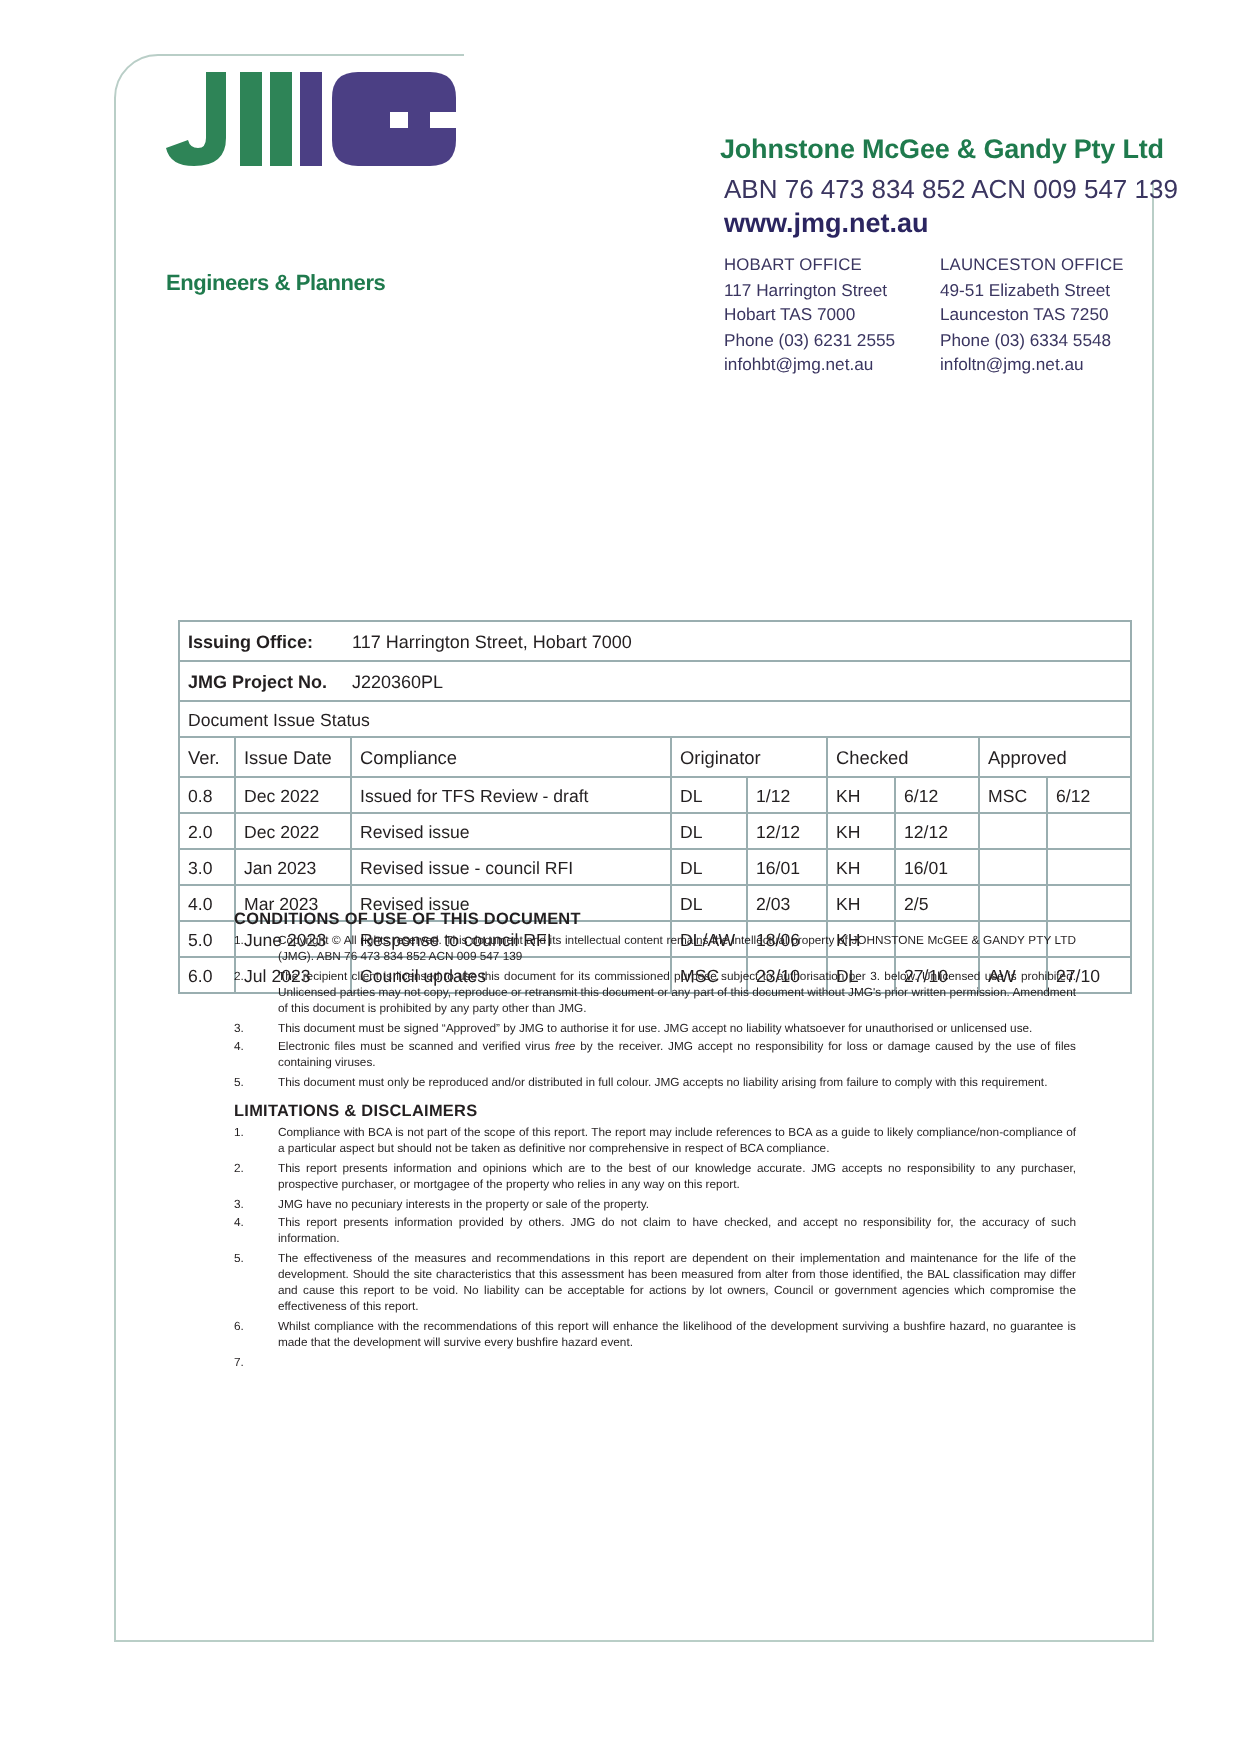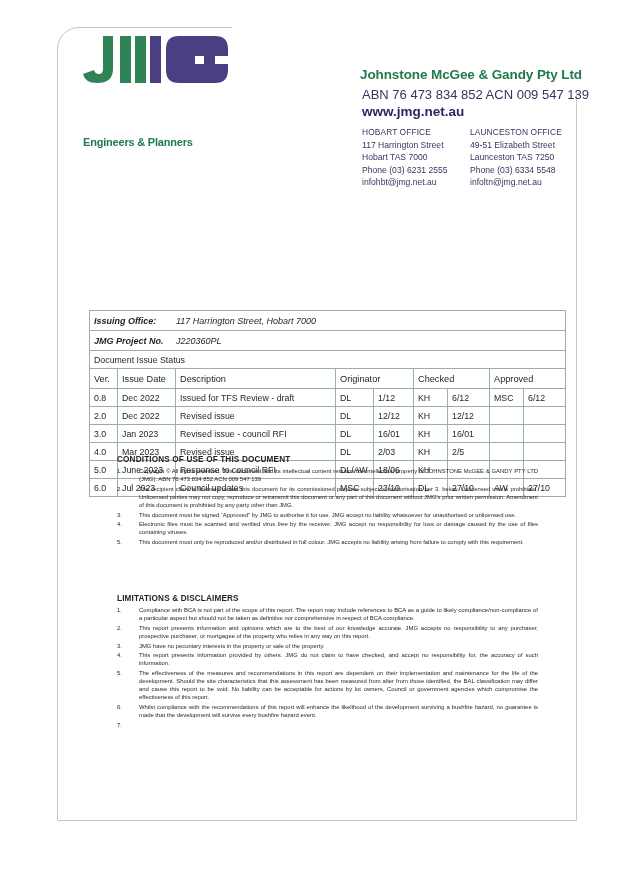--- a/index.html
+++ b/index.html
@@ -143,21 +143,20 @@
     vertical-align: middle;
     height: 13px;
     line-height: 12px;
     overflow: hidden;
     white-space: nowrap;
   }
   .meta-cell {
     font-size: 9px;
     padding-top: 3px !important;
     padding-bottom: 3px !important;
-    font-style: italic;
   }
   .meta-label {
     font-weight: bold;
     display: inline-block;
     width: 82px;
   }
   .band-cell {
     font-weight: bold;
     font-size: 8.8px;
   }
@@ -171,21 +170,21 @@
   .no-right-border { border-right: none !important; }
 
   
   .legal-block {
     position: absolute;
     left: 117px;
     width: 421px;
     color: #231f20;
   }
   #conditions-block { top: 455px; }
-  #limitations-block { top: 551px; margin-top: 43px; }
+  #limitations-block { top: 551px; }
   .legal-heading {
     font-size: 8.2px;
     font-weight: bold;
     letter-spacing: 0.15px;
     margin-bottom: 3px;
   }
   .legal-item {
     position: relative;
     padding-left: 22px;
     font-size: 5.9px;
@@ -272,21 +271,21 @@
       <td class="meta-cell" colspan="9">
         <span class="meta-label">JMG Project No.</span><span>J220360PL</span>
       </td>
     </tr>
     <tr>
       <td class="band-cell" colspan="9">Document Issue Status</td>
     </tr>
     <tr>
       <td class="hdr-cell">Ver.</td>
       <td class="hdr-cell">Issue Date</td>
-      <td class="hdr-cell">Description</td>
+      <td class="hdr-cell">Compliance</td>
       <td class="hdr-cell no-right-border" colspan="2">Originator</td>
       <td class="hdr-cell no-right-border" colspan="2">Checked</td>
       <td class="hdr-cell" colspan="2">Approved</td>
     </tr>
 
     <tr>
       <td class="row-cell">0.8</td>
       <td class="row-cell">Dec 2022</td>
       <td class="row-cell">Issued for TFS Review - draft</td>
       <td class="row-cell">DL</td>

